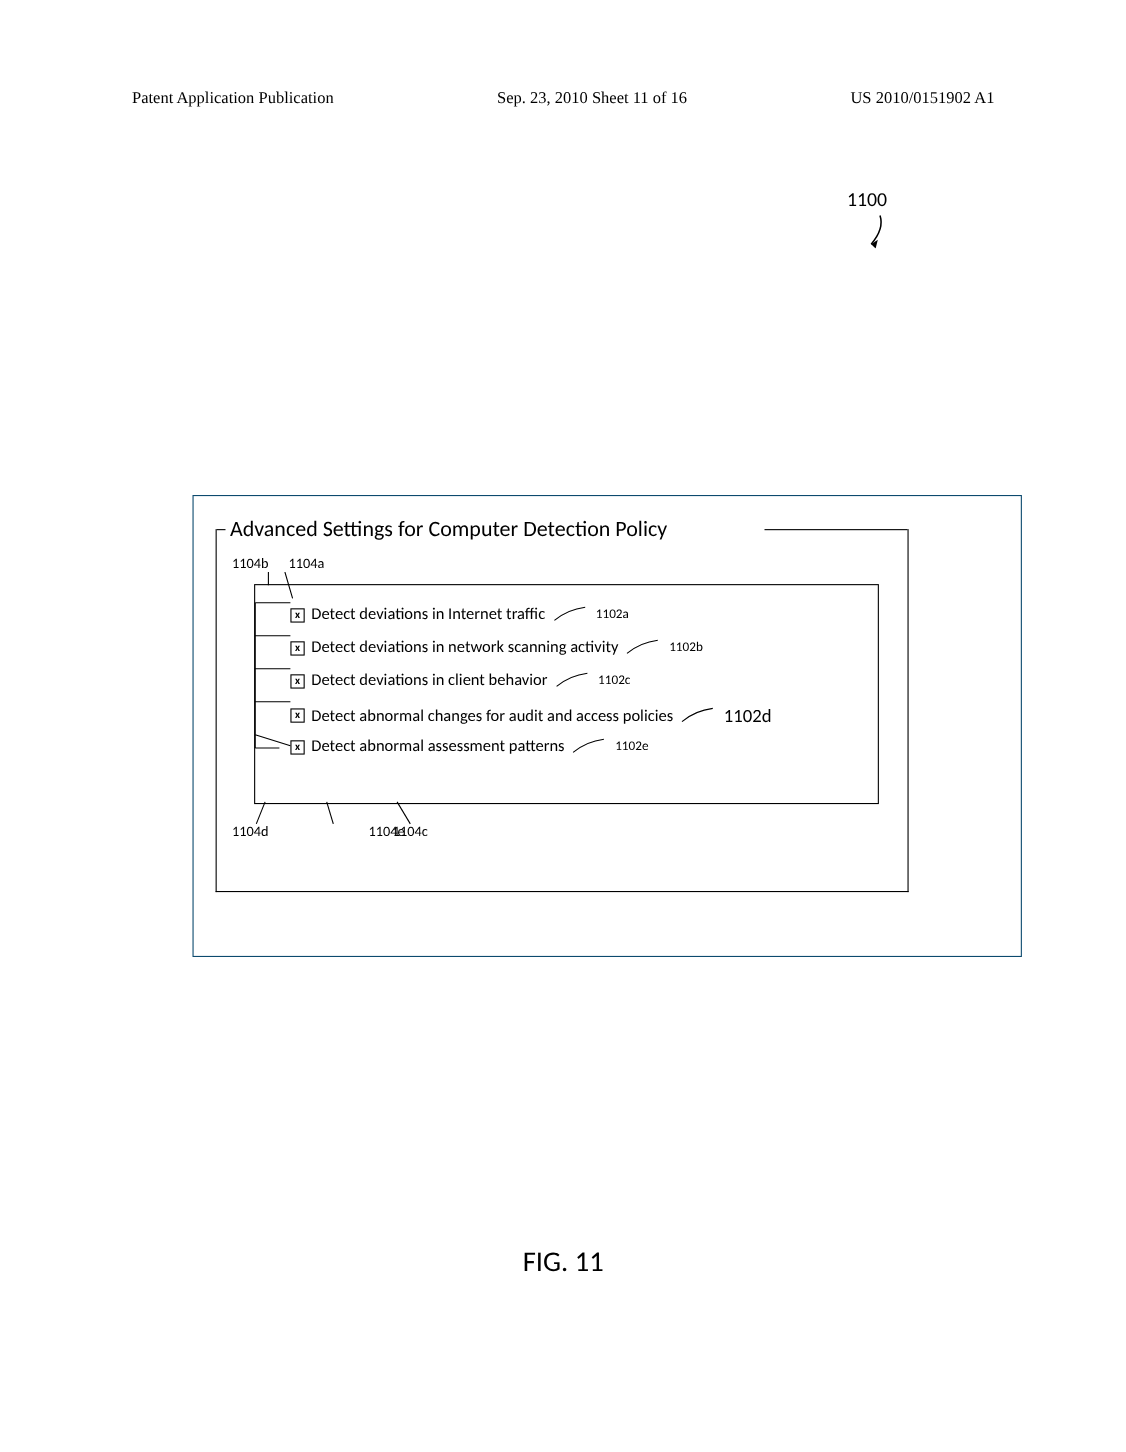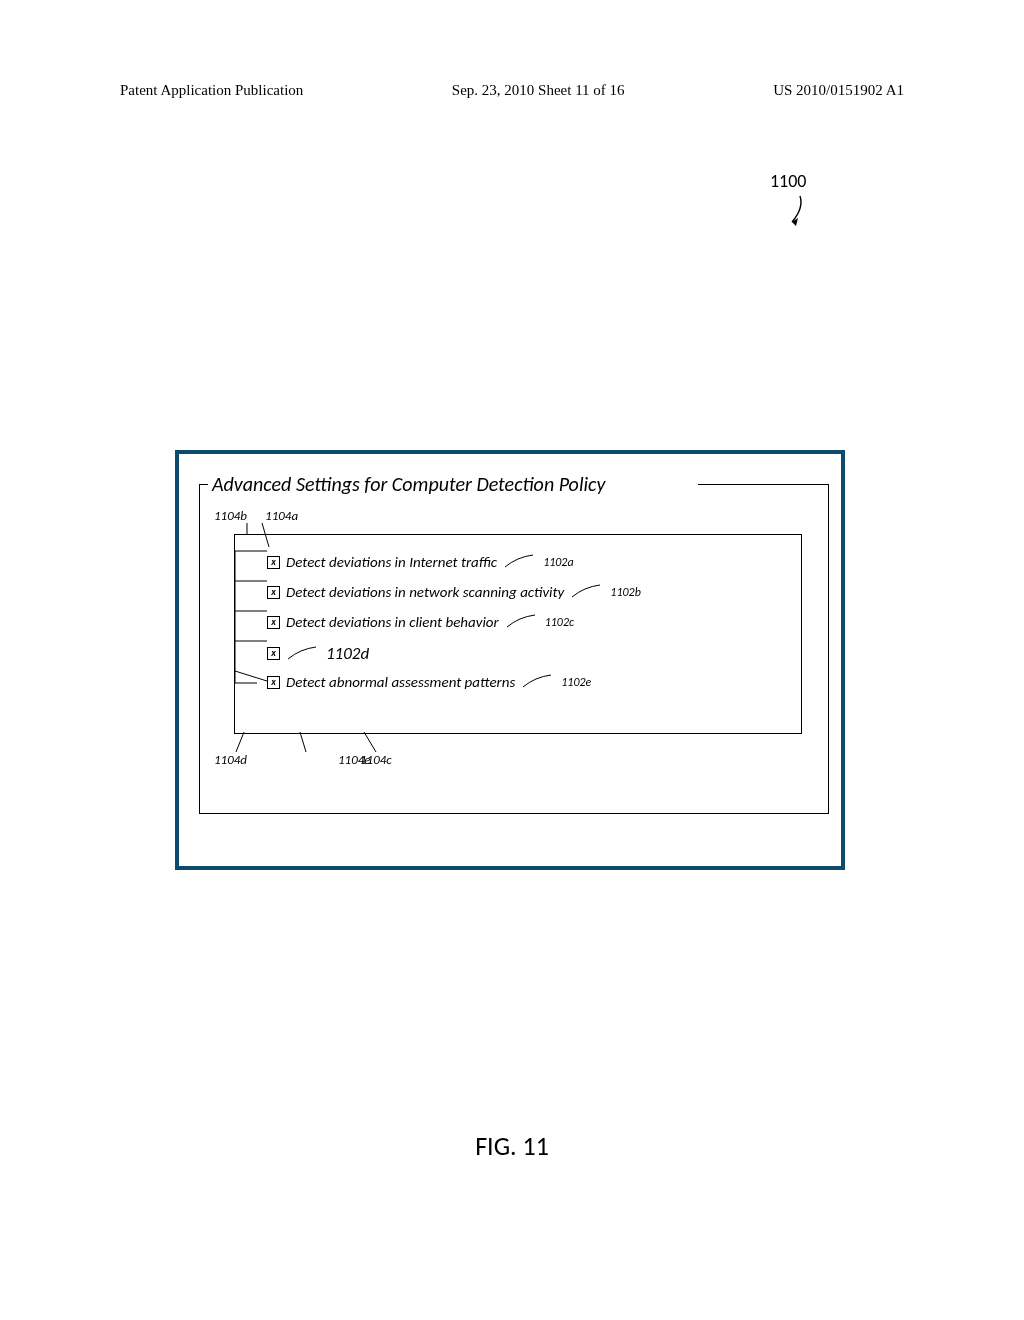--- a/index.html
+++ b/index.html
@@ -37,24 +37,23 @@
     left: 786px;
     width: 22px;
     height: 32px;
   }
 
   
   .outer {
     position: absolute;
     top: 450px;
     left: 175px;
-    width: 670px;
+    width: 754px;
     height: 420px;
-    border: 4px solid #0c4a6e;
-    font-style: italic;
+    border: 1px solid #0c4a6e;
   }
 
   .fieldset {
     position: absolute;
     top: 30px;
     left: 20px;
     width: 630px;
     height: 330px;
     border: 1px solid #000;
     border-top: none;
@@ -185,20 +184,21 @@
         <span class="cb">x</span>
         <span>Detect deviations in client behavior</span>
         <svg width="34" height="18">
             <path d="M2 14 Q 14 4 30 2" fill="none" stroke="#000"></path>
           </svg>
         <span style="font-size:12px;">1102c</span>
       </div>
 
       <div class="check-row" style="top:108px; left:32px;">
         <span class="cb">x</span>
+        <span>Detect abnormal changes for audit and access policies</span>
         <svg width="34" height="18">
             <path d="M2 14 Q 14 4 30 2" fill="none" stroke="#000"></path>
           </svg>
         <span style="font-size:17px;">1102d</span>
       </div>
 
       <div class="check-row" style="top:138px; left:32px;">
         <span class="cb">x</span>
         <span>Detect abnormal assessment patterns</span>
         <svg width="34" height="18">

